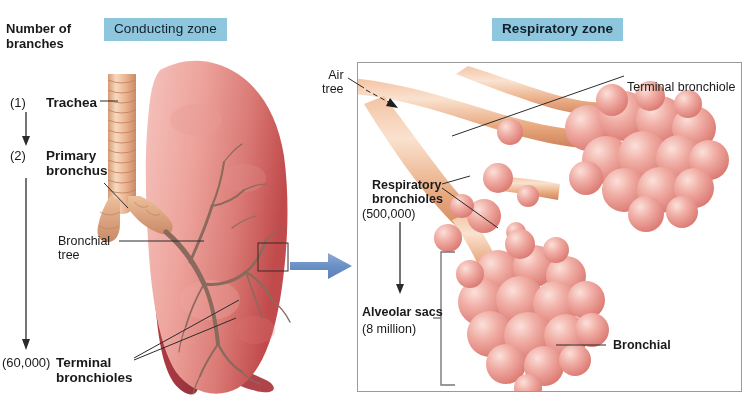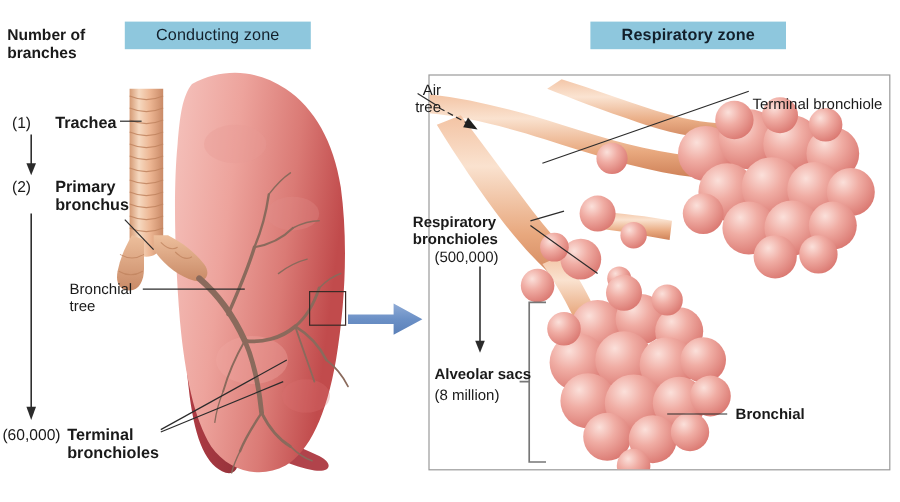--- a/index.html
+++ b/index.html
@@ -2,42 +2,42 @@
 <html><head>
 <meta charset="utf-8">
 <style>
   html,body{margin:0;padding:0;background:#ffffff;}
   body{width:750px;height:418px;position:relative;overflow:hidden;
        font-family:"Liberation Sans",sans-serif;color:#1a1a1a;}
   .stage{position:absolute;left:0;top:0;width:750px;height:418px;}
 
   
   .zone-badge{position:absolute;background:#8ec7dd;color:#13202b;
-    font-size:13.5px;letter-spacing:.1px;padding:4px 26px 5px;
+    font-size:13.5px;letter-spacing:.1px;padding:4px 10px 5px;
     white-space:nowrap;line-height:1;}
   #badge-conducting{left:104px;top:18px;}
   #badge-respiratory{left:492px;top:18px;font-weight:bold;}
 
   
   .lbl{position:absolute;white-space:nowrap;line-height:1.12;}
   .hdr{position:absolute;font-weight:bold;font-size:13px;line-height:1.15;left:6px;top:22px;}
   .cnt{position:absolute;font-size:13px;}
   #cnt1{left:10px;top:95px;}
   #cnt2{left:10px;top:148px;}
   #cnt60k{left:2px;top:355px;}
 
   #lbl-trachea{left:46px;top:95px;font-size:13.5px;font-weight:bold;}
   #lbl-primary{left:46px;top:148px;font-size:13.5px;font-weight:bold;}
   #lbl-bronchial{left:58px;top:234px;font-size:12.5px;}
   #lbl-terminal-b{left:56px;top:355px;font-size:13.5px;font-weight:bold;}
 
   
-  #lbl-airflow{left:322px;top:68px;font-size:12.5px;text-align:right;margin-left:24px;}
+  #lbl-airflow{left:322px;top:68px;font-size:12.5px;text-align:right;}
   #lbl-termbronchiole{left:627px;top:80px;font-size:12.5px;}
-  #lbl-respbronch{left:344px;top:178px;font-size:12.5px;font-weight:bold;}
+  #lbl-respbronch{left:372px;top:178px;font-size:12.5px;font-weight:bold;}
   #lbl-respbronch-n{left:362px;top:207px;font-size:12.5px;font-weight:normal;}
   #lbl-alvsacs{left:362px;top:305px;font-size:12.5px;font-weight:bold;}
   #lbl-alvsacs-n{left:362px;top:322px;font-size:12.5px;font-weight:normal;}
   #lbl-alveolus{left:613px;top:338px;font-size:12.5px;font-weight:bold;}
 
   
   svg.layer{position:absolute;left:0;top:0;width:750px;height:418px;overflow:visible;}
   .ln{stroke:#2b2b2b;stroke-width:1;fill:none;}
   .ln-g{stroke:#777;stroke-width:1.4;fill:none;}
   .arrowcol{stroke:#2b2b2b;stroke-width:1.3;fill:none;}

